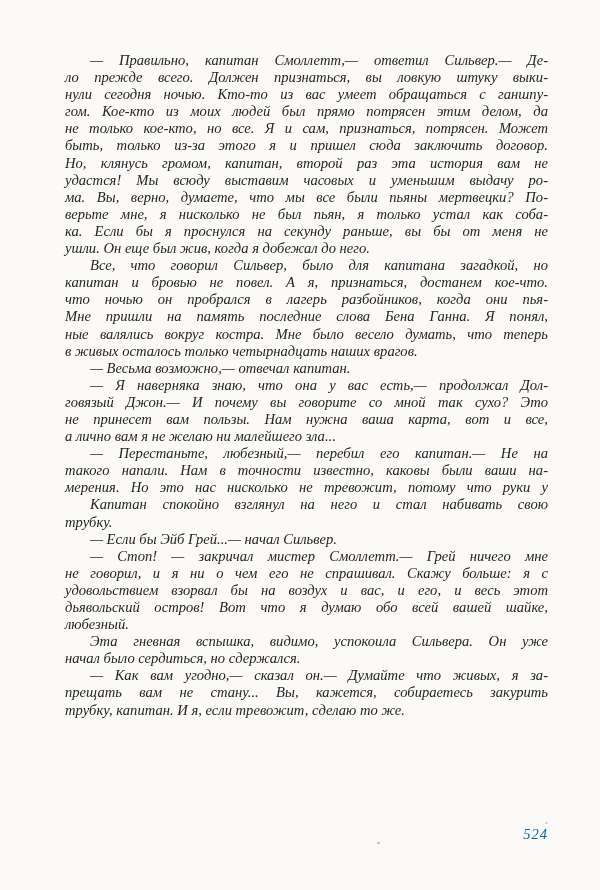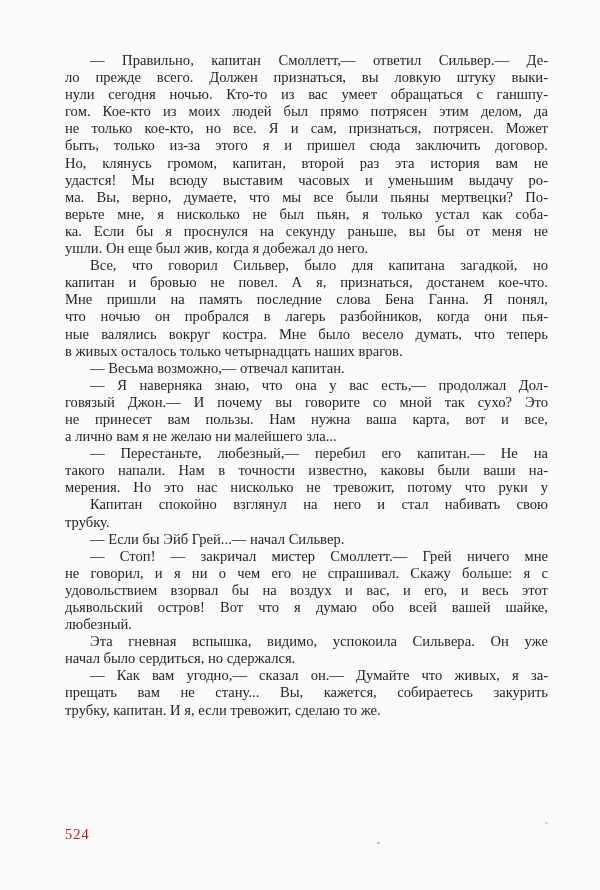--- a/index.html
+++ b/index.html
@@ -42,57 +42,57 @@
     text-indent: 25px;
   }
   .line.last {
     text-align-last: left;
   }
   .page-number {
     position: absolute;
     left: 65px;
     width: 483px;
     top: 826px;
-    text-align: left;
-    color: #b91c1c;
+    text-align: right;
+    color: #0369a1;
     font-size: 14.5px;
     letter-spacing: 1px;
   }
   .speck {
     position: absolute;
     border-radius: 50%;
     background: #b9b7b2;
   }
   .speck-1 { left: 377px; top: 842px; width: 3px; height: 2px; }
   .speck-2 { left: 545px; top: 822px; width: 3px; height: 2px; background: #ccc9c4; }
 </style>
 </head>
 <body>
 
-<div class="page" style="background: rgb(251, 250, 248);">
+<div class="page" style="background: rgb(251, 250, 248); font-style: italic;">
   <div class="text-block" style="color: rgb(36, 36, 36);">
       <div class="paragraph">
         <div class="line first">— Правильно, капитан Смоллетт,— ответил Сильвер.— Де-</div>
         <div class="line">ло прежде всего. Должен признаться, вы ловкую штуку выки-</div>
         <div class="line">нули сегодня ночью. Кто-то из вас умеет обращаться с ганшпу-</div>
         <div class="line">гом. Кое-кто из моих людей был прямо потрясен этим делом, да</div>
         <div class="line">не только кое-кто, но все. Я и сам, признаться, потрясен. Может</div>
         <div class="line">быть, только из-за этого я и пришел сюда заключить договор.</div>
         <div class="line">Но, клянусь громом, капитан, второй раз эта история вам не</div>
         <div class="line">удастся! Мы всюду выставим часовых и уменьшим выдачу ро-</div>
         <div class="line">ма. Вы, верно, думаете, что мы все были пьяны мертвецки? По-</div>
         <div class="line">верьте мне, я нисколько не был пьян, я только устал как соба-</div>
         <div class="line">ка. Если бы я проснулся на секунду раньше, вы бы от меня не</div>
         <div class="line last">ушли. Он еще был жив, когда я добежал до него.</div>
       </div>
       <div class="paragraph">
         <div class="line first">Все, что говорил Сильвер, было для капитана загадкой, но</div>
         <div class="line">капитан и бровью не повел. А я, признаться, достанем кое-что.</div>
+        <div class="line">что ночью он пробрался в лагерь разбойников, когда они пья-</div>
         <div class="line">Мне пришли на память последние слова Бена Ганна. Я понял,</div>
-        <div class="line">что ночью он пробрался в лагерь разбойников, когда они пья-</div>
         <div class="line">ные валялись вокруг костра. Мне было весело думать, что теперь</div>
         <div class="line last">в живых осталось только четырнадцать наших врагов.</div>
       </div>
       <div class="paragraph">
         <div class="line first last">— Весьма возможно,— отвечал капитан.</div>
       </div>
       <div class="paragraph">
         <div class="line first">— Я наверняка знаю, что она у вас есть,— продолжал Дол-</div>
         <div class="line">говязый Джон.— И почему вы говорите со мной так сухо? Это</div>
         <div class="line">не принесет вам пользы. Нам нужна ваша карта, вот и все,</div>

